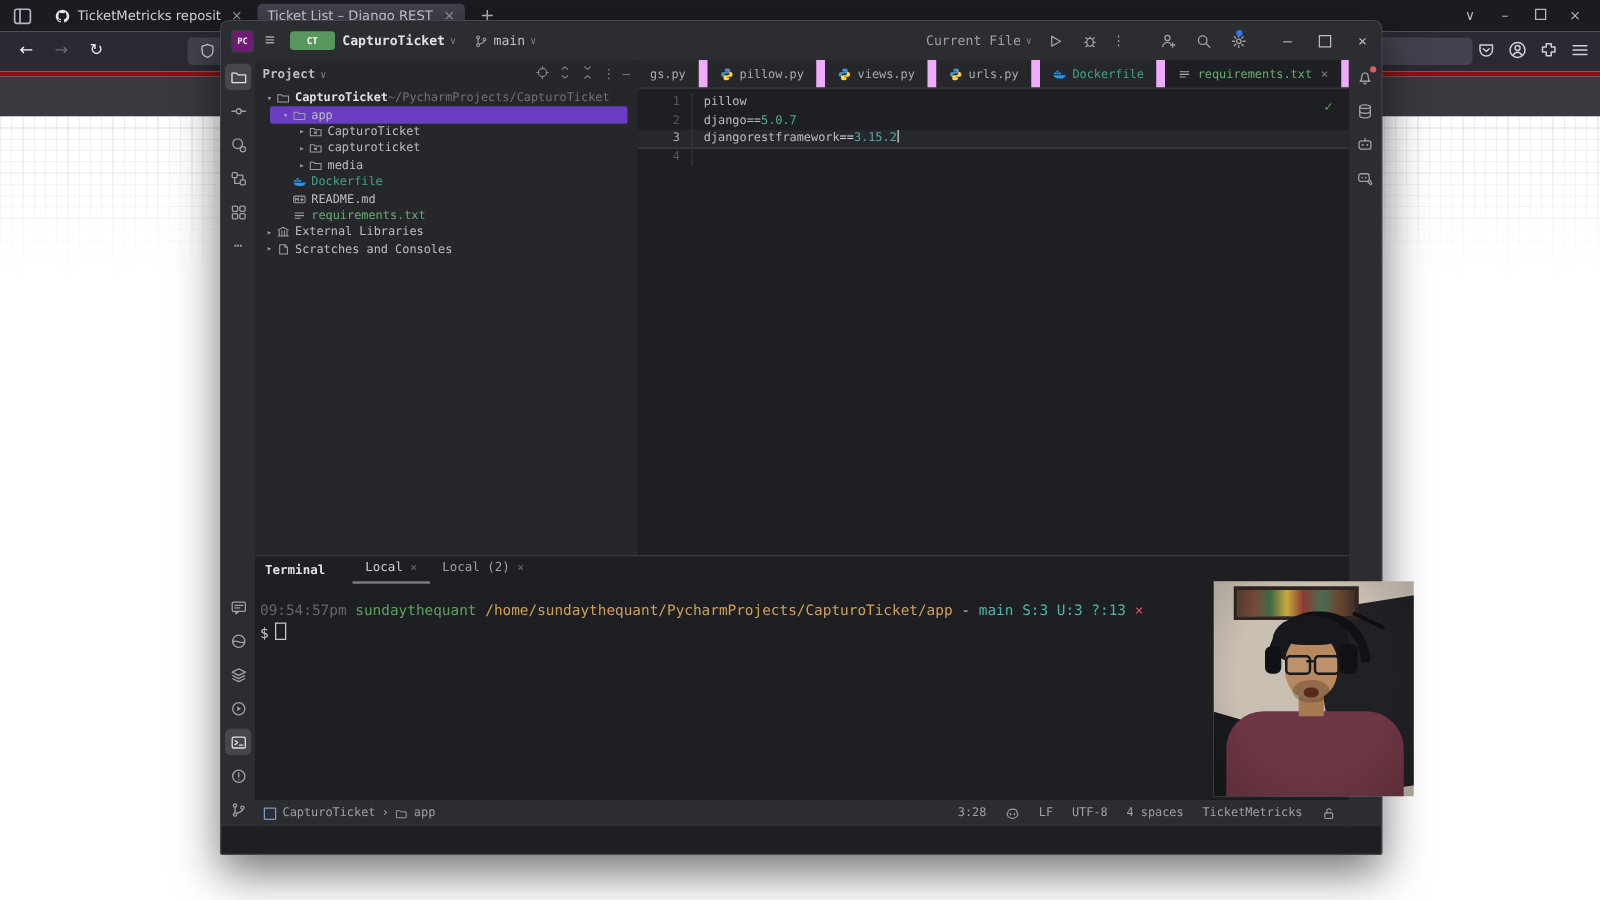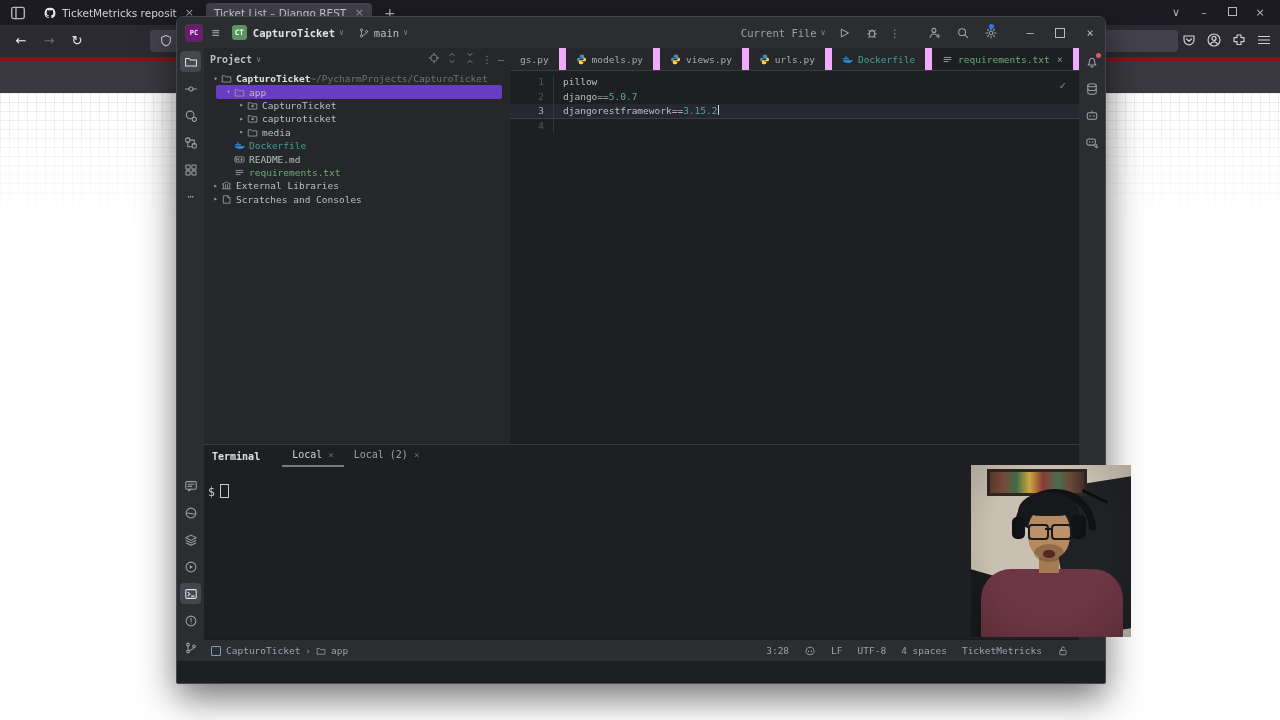--- a/index.html
+++ b/index.html
@@ -37,21 +37,21 @@
 
   
   #ide{position:absolute;left:176px;top:16px;width:930px;height:668px;background:#1e1f22;
     border:1px solid #46484e;border-radius:7px 7px 2px 2px;box-shadow:0 14px 36px rgba(0,0,0,.55);
     z-index:10;overflow:hidden;font-family:"DejaVu Sans Mono",monospace;box-sizing:border-box}
   #ide-titlebar{position:absolute;left:0;top:0;right:0;height:31px;background:#2b2d30;
     border-bottom:1px solid #1a1b1e;display:flex;align-items:center;font-size:10.5px;color:#ced0d6}
   #pc-logo{width:16px;height:16px;margin:0 9px 0 8px;background:#701a75;border:1px solid #3c3e43;border-radius:3px;
     color:#e8e9ec;font-size:7px;font-weight:bold;display:flex;align-items:center;justify-content:center}
   #main-menu{font-size:13px;color:#9da0a8;margin-right:12px}
-  #proj-badge{width:15px;height:15px;border-radius:3px;background:#57965c;color:#fff;font-size:7.5px;font-weight:bold;
+  #proj-badge{width:36px;height:15px;border-radius:3px;background:#57965c;color:#fff;font-size:7.5px;font-weight:bold;
     display:flex;align-items:center;justify-content:center;margin-right:6px}
   #proj-name{color:#dfe1e5;font-weight:bold}
   .chev{color:#81848b;font-size:8px;margin:0 4px}
   #branch-sel{display:flex;align-items:center;margin-left:10px;color:#bcbec4}
   #branch-sel .ico{width:12px;height:12px;margin-right:4px;color:#9da0a8}
   #tb-right{margin-left:auto;display:flex;align-items:center;color:#9da0a8}
   #tb-right .ico{width:14px;height:14px;margin:0 7px}
   #run-config{color:#9da0a8}
   #gear-wrap{position:relative}
   #gear-dot{position:absolute;right:4px;top:-2px;width:5px;height:5px;border-radius:50%;background:#3574f0}
@@ -567,21 +567,21 @@
           <span class="etab">
             <span>gs.py</span>
           </span>
           <span class="etab">
             <span class="ico">
               <svg viewBox="0 0 16 16">
                 <path d="M7.9 1.2c-1.9 0-2.5.9-2.5 1.9v1.5h2.7v.7H3.5C2.3 5.3 1.4 6.4 1.4 8s.9 2.7 2.1 2.7h1.4V9.2c0-1.3 1.1-2.3 2.4-2.3h2.8c1 0 1.8-.8 1.8-1.9V3.1c0-1-.8-1.9-2-1.9z" fill="#4b8bbe"></path>
                 <path d="M8.1 14.8c1.9 0 2.5-.9 2.5-1.9v-1.5H7.9v-.7h4.6c1.2 0 2.1-1.1 2.1-2.7s-.9-2.7-2.1-2.7h-1.4v1.5c0 1.3-1.1 2.3-2.4 2.3H5.9c-1 0-1.8.8-1.8 1.9v1.9c0 1 .8 1.9 2 1.9z" fill="#ffd43b"></path>
               </svg>
             </span>
-            <span>models.py</span>
+            <span>pillow.py</span>
           </span>
           <span class="etab">
             <span class="ico">
               <svg viewBox="0 0 16 16">
                 <path d="M7.9 1.2c-1.9 0-2.5.9-2.5 1.9v1.5h2.7v.7H3.5C2.3 5.3 1.4 6.4 1.4 8s.9 2.7 2.1 2.7h1.4V9.2c0-1.3 1.1-2.3 2.4-2.3h2.8c1 0 1.8-.8 1.8-1.9V3.1c0-1-.8-1.9-2-1.9z" fill="#4b8bbe"></path>
                 <path d="M8.1 14.8c1.9 0 2.5-.9 2.5-1.9v-1.5H7.9v-.7h4.6c1.2 0 2.1-1.1 2.1-2.7s-.9-2.7-2.1-2.7h-1.4v1.5c0 1.3-1.1 2.3-2.4 2.3H5.9c-1 0-1.8.8-1.8 1.9v1.9c0 1 .8 1.9 2 1.9z" fill="#ffd43b"></path>
               </svg>
             </span>
             <span>views.py</span>
           </span>
@@ -649,20 +649,21 @@
               <span>Local</span>
               <span class="tclose">×</span>
             </span>
             <span class="term-tab">
               <span>Local (2)</span>
               <span class="tclose">×</span>
             </span>
           </span>
       </div>
       <div id="term-body" style="font-family:'DejaVu Sans Mono',monospace">
+        <div id="term-prompt"><span class="t-time">09:54:57pm</span><span class="t-user">sundaythequant</span><span class="t-path">/home/sundaythequant/PycharmProjects/CapturoTicket/app</span><span class="t-plain">-</span><span class="t-info">main</span><span class="t-info">S:3 U:3 ?:13</span><span class="t-error">×</span></div>
         <div id="term-input">
           <span>$</span><span id="term-cursor"></span>
         </div>
       </div>
     </div>
 
     <div id="statusbar">
       <span id="sb-left">
         <span id="sb-proj-icon"></span>
         <span>CapturoTicket</span>

